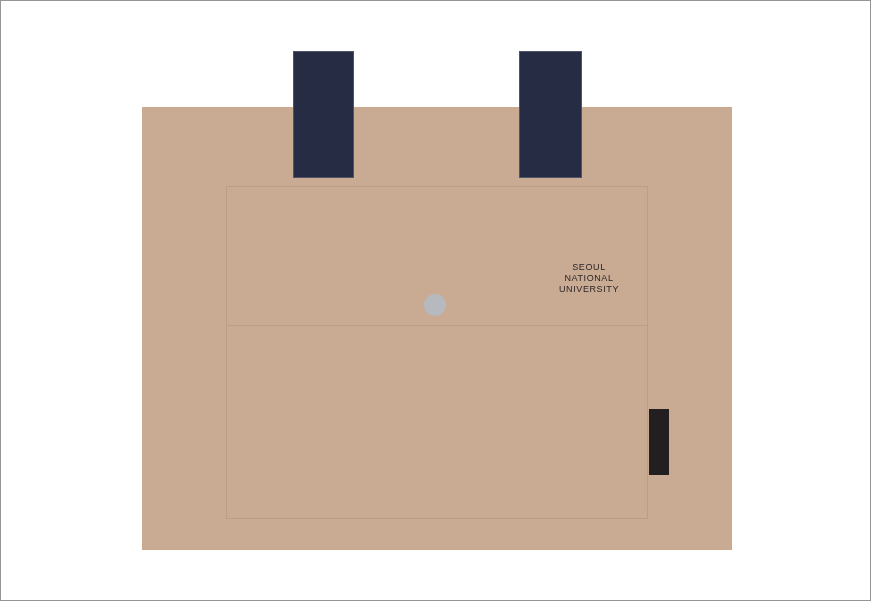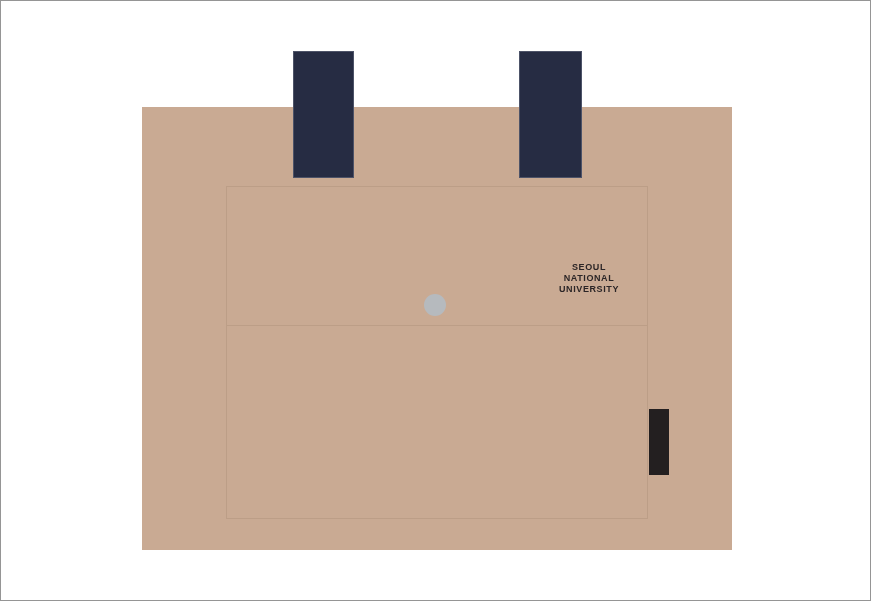--- a/index.html
+++ b/index.html
@@ -57,21 +57,21 @@
     border-radius:50%;
     background:var(--snap);
   }
   .logo-text{
     position:absolute;
     left:528px;top:261px;
     width:120px;
     text-align:center;
     font-size:9px;
     line-height:11px;
-    font-weight:bold;
+    font-weight:normal;
     letter-spacing:0.6px;
     color:var(--logo-text);
   }
   .zipper-pull-tag{
     position:absolute;
     left:648px;top:408px;
     width:20px;height:66px;
     background:var(--tag);
   }
 </style>

